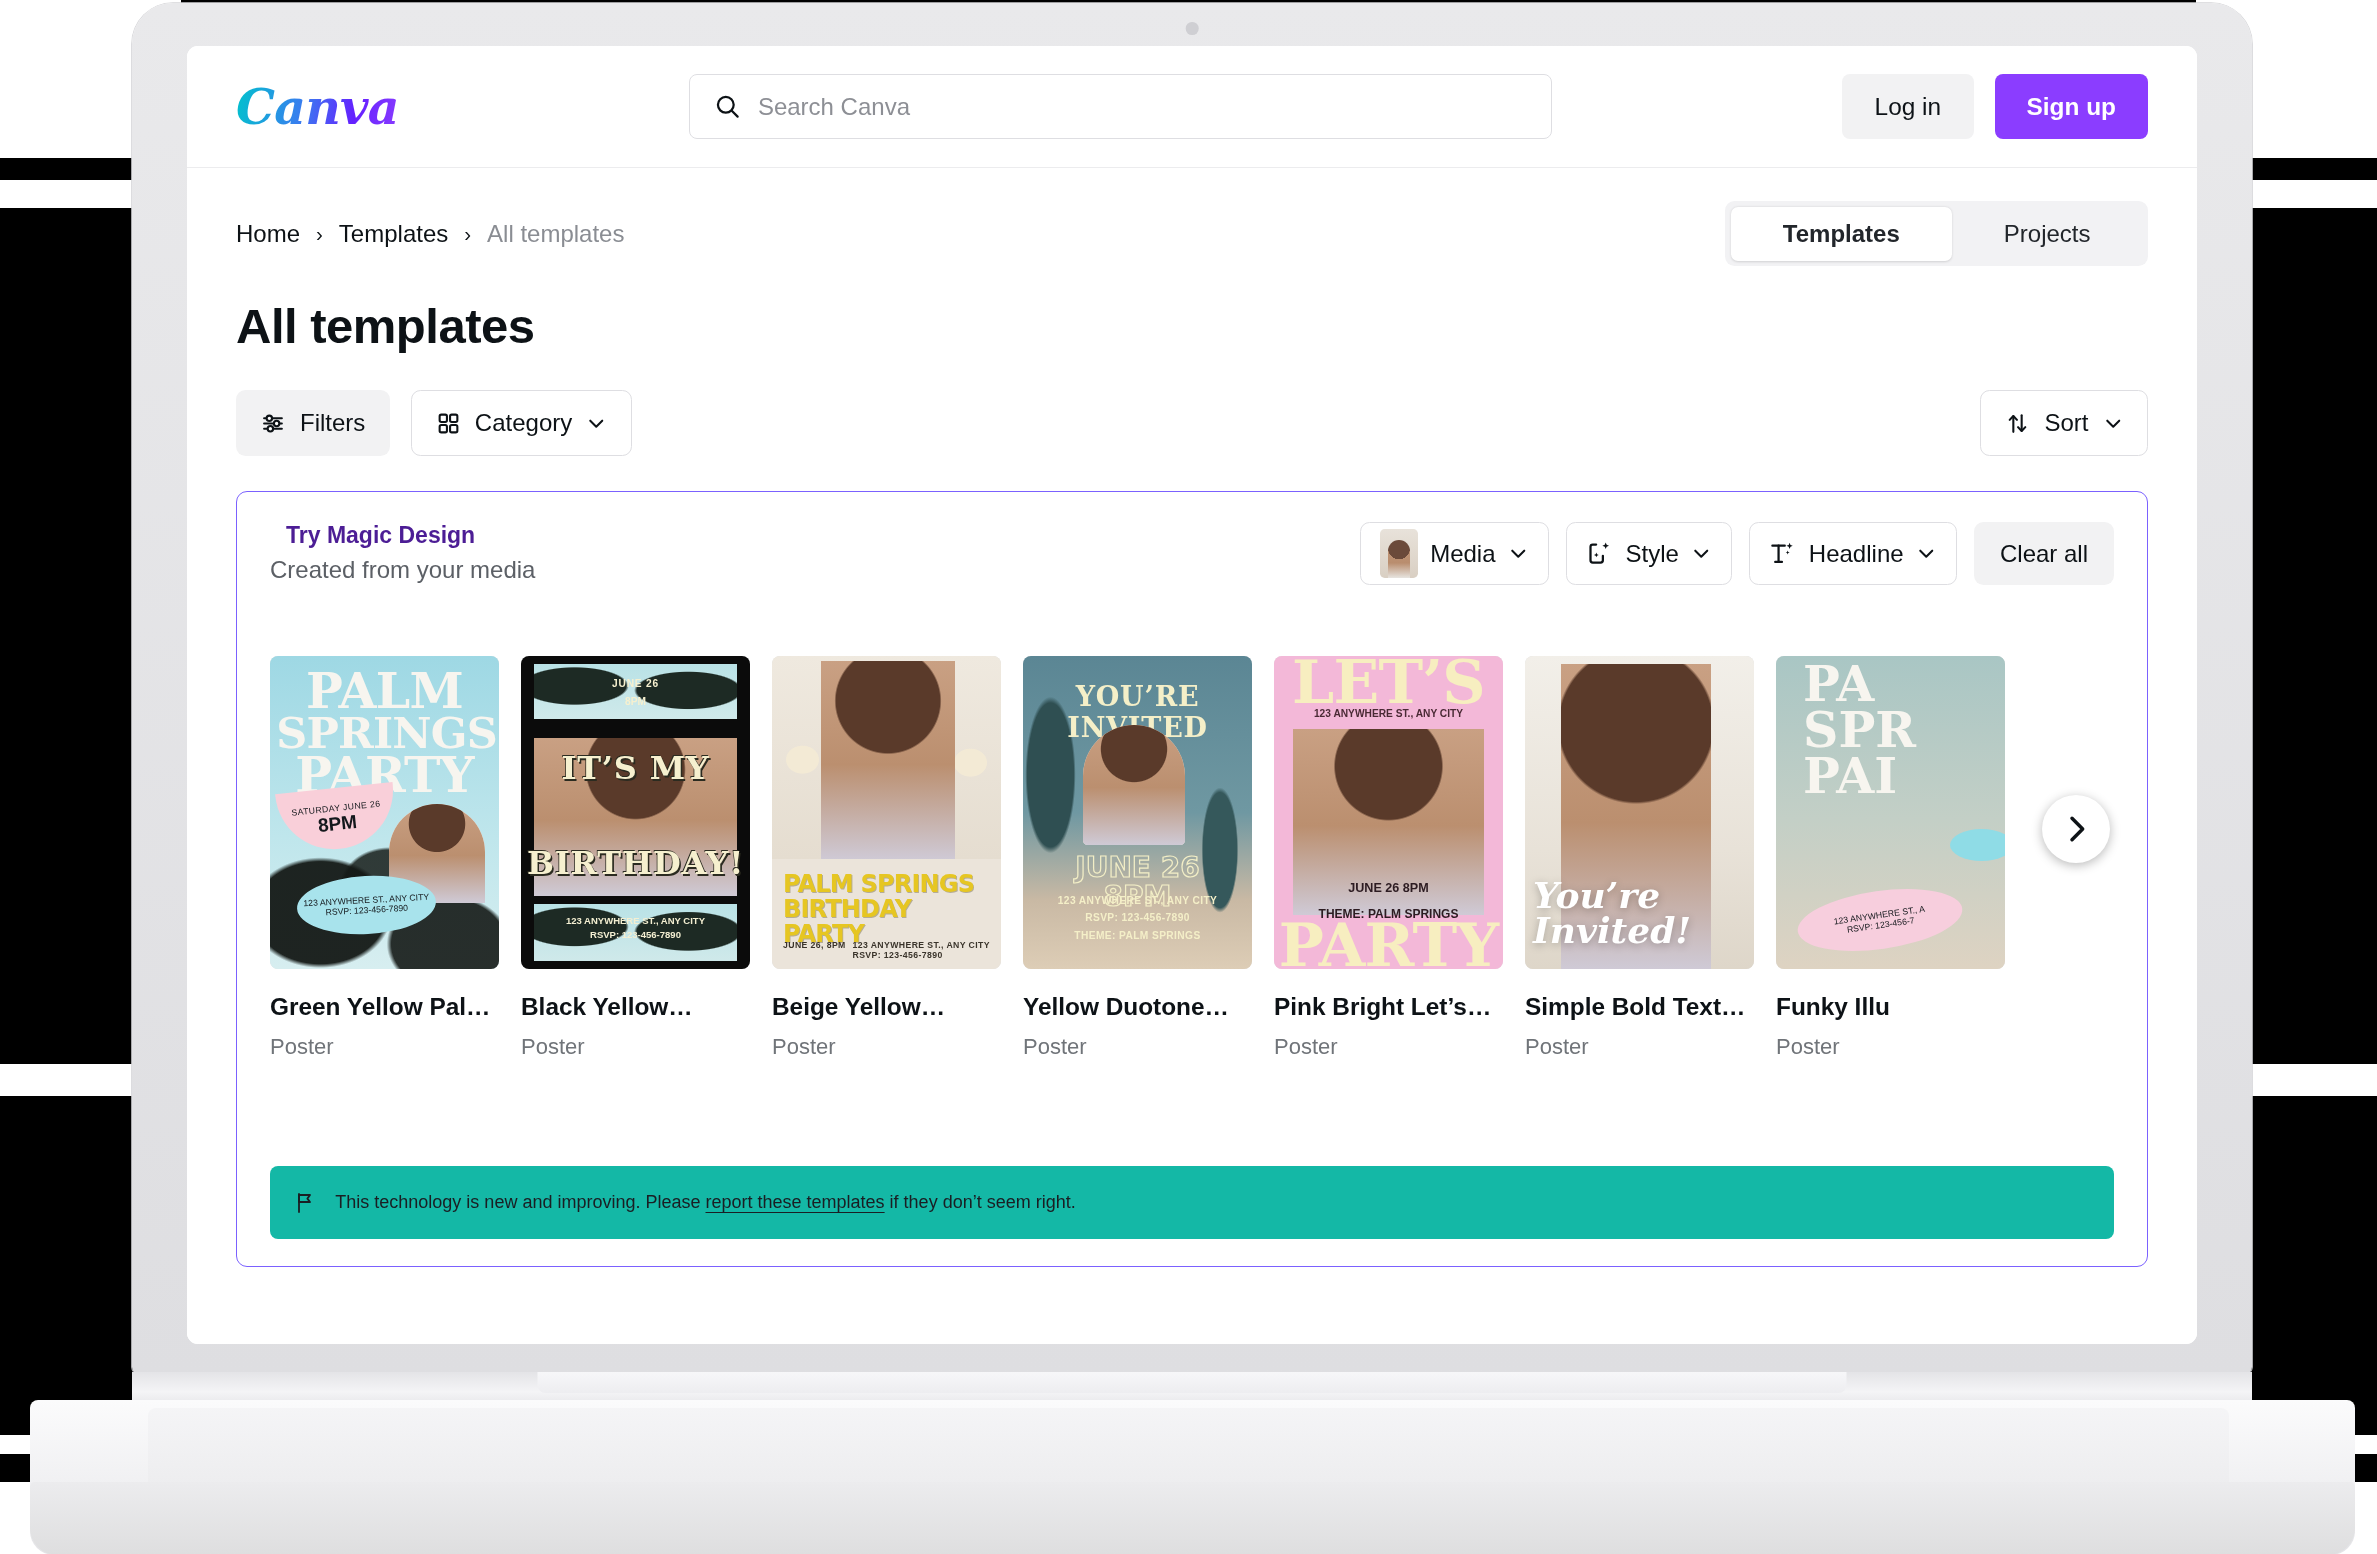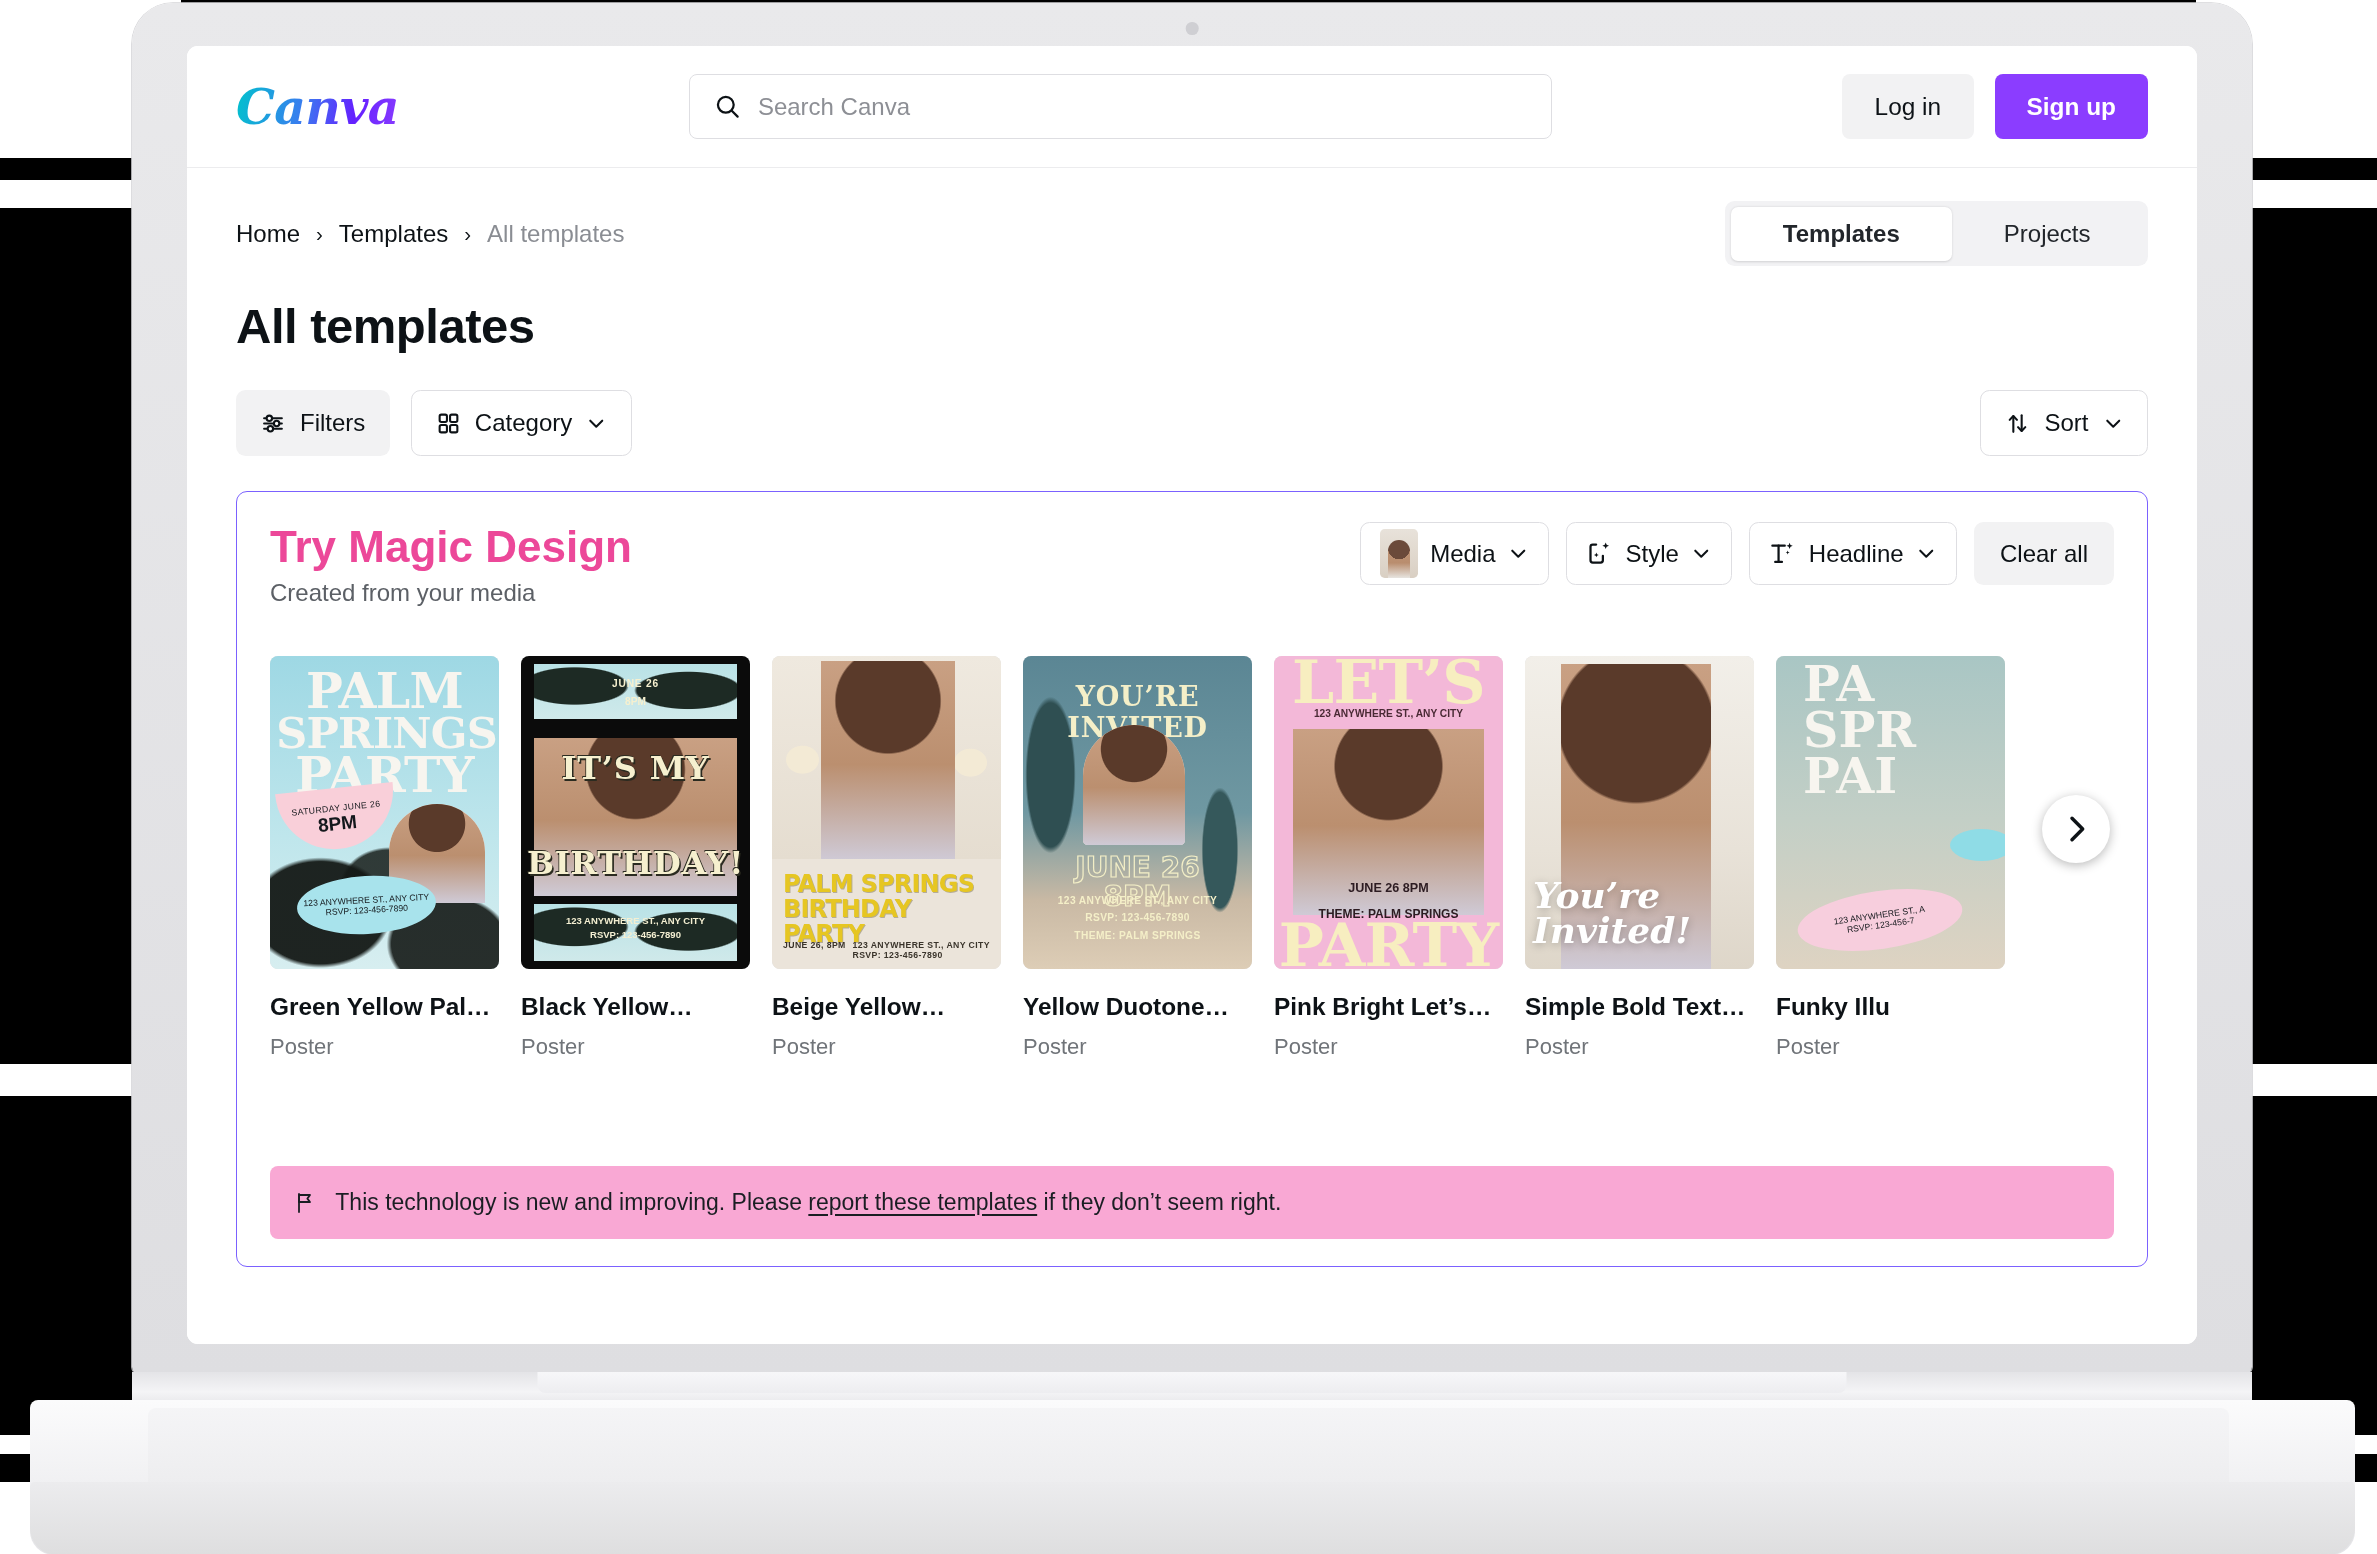--- a/index.html
+++ b/index.html
@@ -161,21 +161,21 @@
   #magic {
     margin: 35px 49px 0 49px;
     border: 1.6px solid #7b61ff; border-radius: 11px;
     background: #fff; overflow: hidden;
     height: 776px; position: relative;
   }
   #magic-head {
     display: flex; align-items: flex-start; justify-content: space-between;
     padding: 30px 33px 0 33px;
   }
-  #magic-title { font-size: 44px; font-weight: 700; color: #ec4899; }
+  #magic-title { font-size: 23px; font-weight: 700; color: #4c1d95; margin-left: 16px; }
   #magic-sub { font-size: 24px; color: #5c6066; margin-top: 7px; }
   #magic-ctls { display: flex; align-items: center; gap: 17.3px; }
   .mpill {
     height: 63px; display: flex; align-items: center; gap: 12.6px;
     padding: 0 19px; border-radius: 9.5px; border: 1.6px solid #dedee2;
     background: #fff; font-size: 24px; color: #0d1216; cursor: pointer;
   }
   .mpill.flat { background: #f2f2f3; border-color: transparent; padding: 0 25px; }
   #media-thumb {
     width: 38px; height: 49px; border-radius: 4.7px; overflow: hidden;
@@ -209,23 +209,23 @@
     position: absolute; left: 1805px; top: 303px;
     width: 68px; height: 68px; border-radius: 50%;
     background: #fff; border: 0; cursor: pointer;
     box-shadow: 0 2.4px 11px rgba(0,0,0,.28);
     display: flex; align-items: center; justify-content: center;
     z-index: 6;
   }
 
   #notice {
     position: absolute; left: 33px; right: 33px; bottom: 27px;
-    height: 73px; background: #f9a8d4; border-radius: 8px;
+    height: 73px; background: #14b8a6; border-radius: 8px;
     display: flex; align-items: center; gap: 17.3px; padding: 0 24px;
-    font-size: 23px; color: #1a1e23;
+    font-size: 18px; color: #1a1e23;
   }
   #notice u { text-underline-offset: 4px; cursor: pointer; }
   .palmbg {
     position:absolute; inset:0;
     background:
       radial-gradient(ellipse 60% 34% at 22% 82%, rgba(20,25,22,.95) 0 48%, transparent 52%),
       radial-gradient(ellipse 52% 30% at 78% 92%, rgba(20,25,22,.9) 0 48%, transparent 52%),
       radial-gradient(ellipse 40% 24% at 52% 74%, rgba(22,28,24,.85) 0 50%, transparent 54%),
       linear-gradient(180deg,#9ed8e4 0%, #bfe6ec 58%, #d7eef0 100%);
   }

